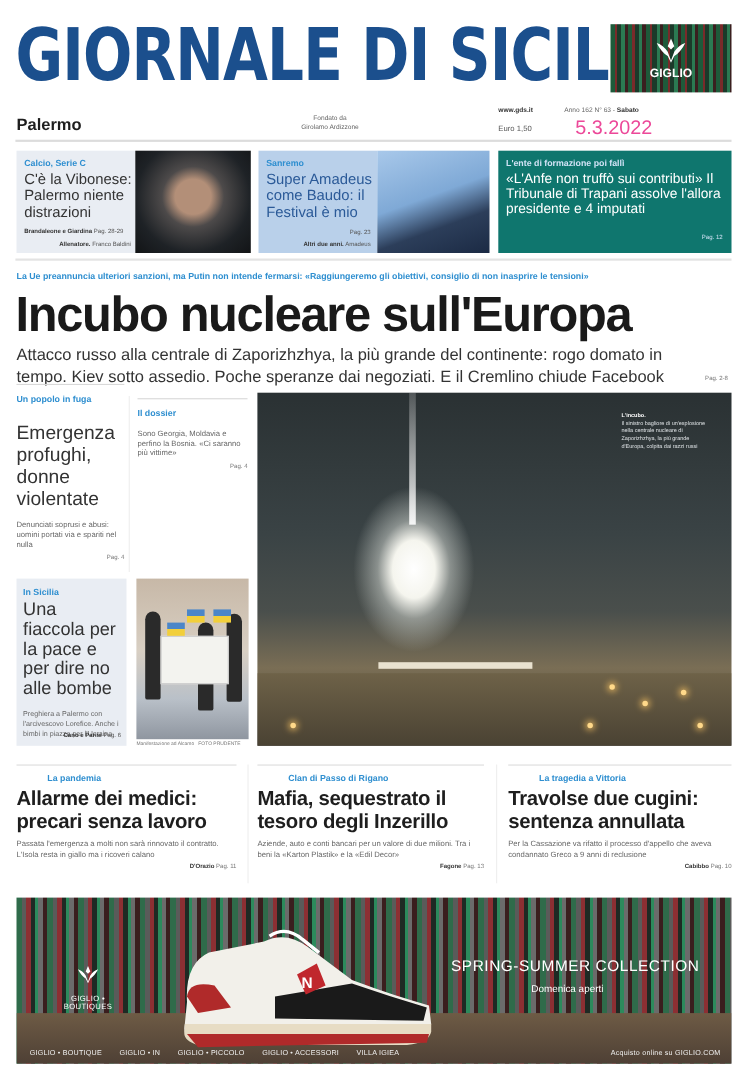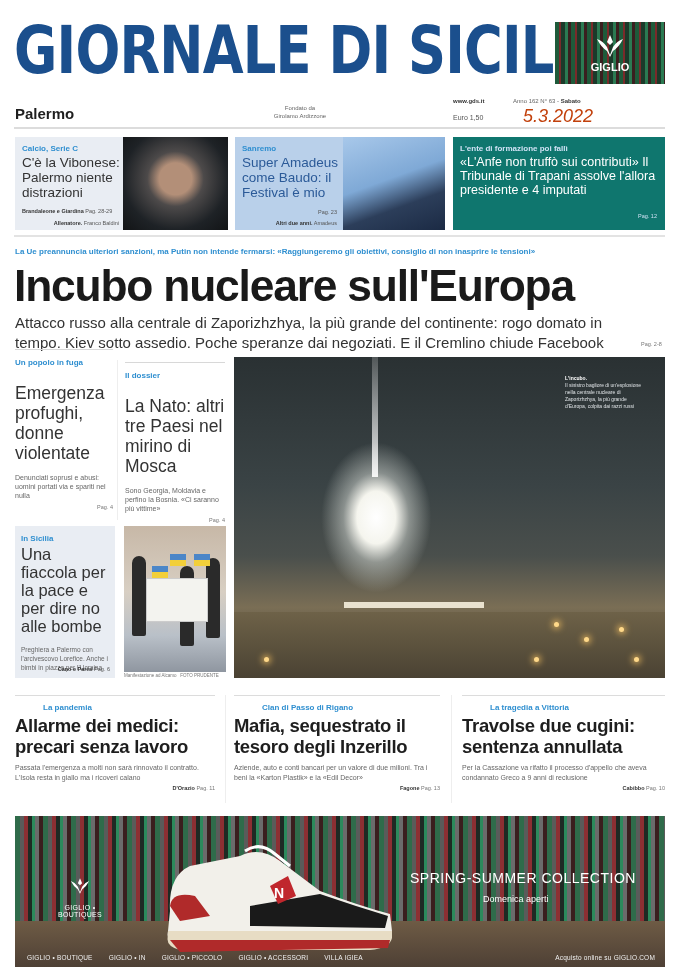--- a/index.html
+++ b/index.html
@@ -24,21 +24,21 @@
   }
   .giglio-logo .mark { width: 34px; height: 26px; }
   .giglio-logo .txt { color: #fff; font-size: 11px; font-weight: bold; margin-top: 2px; }
 
   .city { left: 15px; top: 105px; font-size: 15px; font-weight: bold; color: #1e1e1e; }
   .founded { left: 260px; top: 104px; font-size: 6px; color: #666; text-align: center; width: 80px; line-height: 8px; }
   .site { left: 453px; top: 98px; font-size: 6px; font-weight: bold; color: #333; }
   .price { left: 453px; top: 114px; font-size: 7px; color: #555; }
   .issue { left: 513px; top: 98px; font-size: 6px; color: #666; }
   .issue b { color: #333; }
-  .date { left: 523px; top: 106px; font-size: 18px; color: #c2410c; font-style: italic; }
+  .date { left: 523px; top: 106px; font-size: 18px; color: #ec4899; }
   .rule-top { left: 14px; top: 127px; width: 651px; height: 2px; background: #dcdcdc; }
 
   
   .strip-box { top: 137px; height: 93px; }
   .sb1 { left: 15px; width: 108px; background: #e9edf3; }
   .sb1-img { left: 123px; top: 137px; width: 105px; height: 93px; background: radial-gradient(ellipse at 50% 45%, #b38f78 0 22%, #4d4a4a 38%, #1e2226 70%, #121416 100%); }
   .sb2 { left: 235px; width: 108px; background: #b9d0ea; }
   .sb2-img { left: 343px; top: 137px; width: 102px; height: 93px; background: linear-gradient(160deg, #a8c8ea 0%, #7fa9d6 45%, #2c3e5a 70%, #1b2a44 100%); }
   .sb3 { left: 453px; width: 212px; background: #0f766e; }
 
@@ -191,21 +191,20 @@
   <div class="col-rule"></div>
   <span class="kicker">Un popolo in fuga</span>
   <div class="col-headline">Emergenza profughi, donne violentate</div>
   <div class="col-body">Denunciati soprusi e abusi: uomini portati via e spariti nel nulla</div>
   <div class="col-pag">Pag. 4</div>
 </div>
 <div class="abs vsep"></div>
 <div class="abs col col-b">
   <div class="col-rule"></div>
   <span class="kicker">Il dossier</span>
-  <div class="col-headline">La Nato: altri tre Paesi nel mirino di Mosca</div>
   <div class="col-body">Sono Georgia, Moldavia e perfino la Bosnia. «Ci saranno più vittime»</div>
   <div class="col-pag">Pag. 4</div>
 </div>
 
 <div class="abs sicilia-box col">
   <span class="kicker" style="margin-top:0">In Sicilia</span>
   <div class="col-headline">Una fiaccola per la pace e per dire no alle bombe</div>
   <div class="col-body">Preghiera a Palermo con l'arcivescovo Lorefice. Anche i bimbi in piazza per l'Ucraina</div>
   <div class="col-pag"><b>Cano e Parisi</b> <span>Pag. 6</span></div>
 </div>

